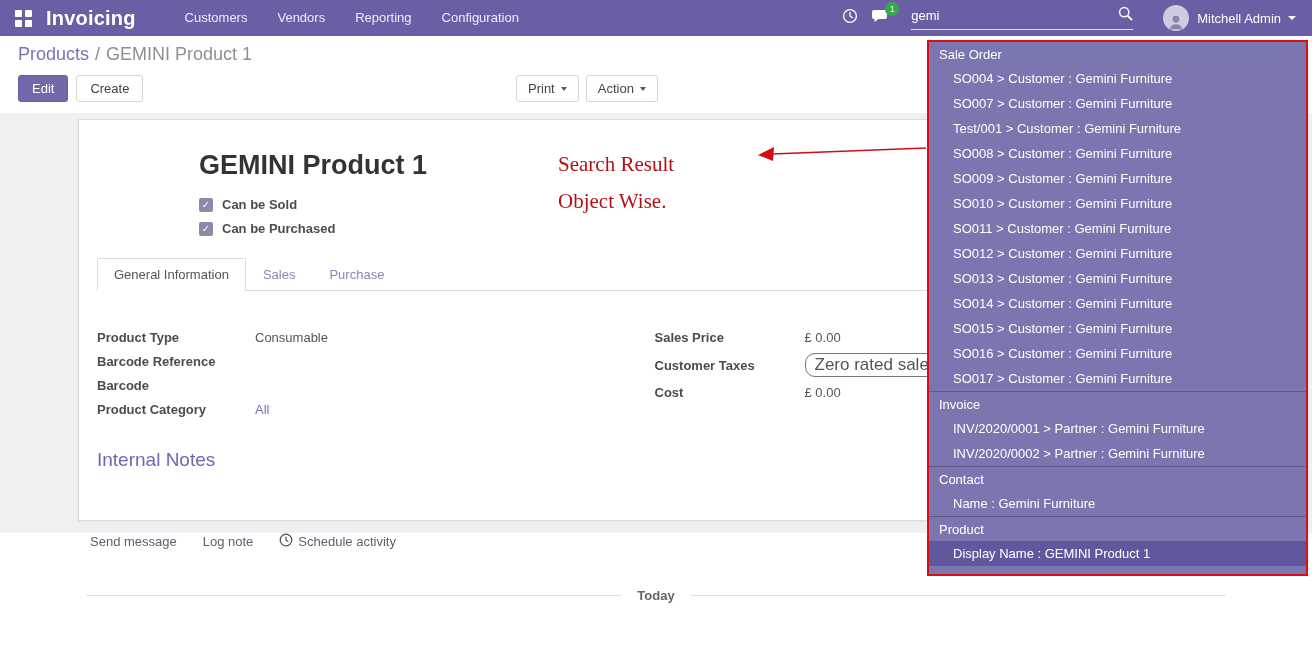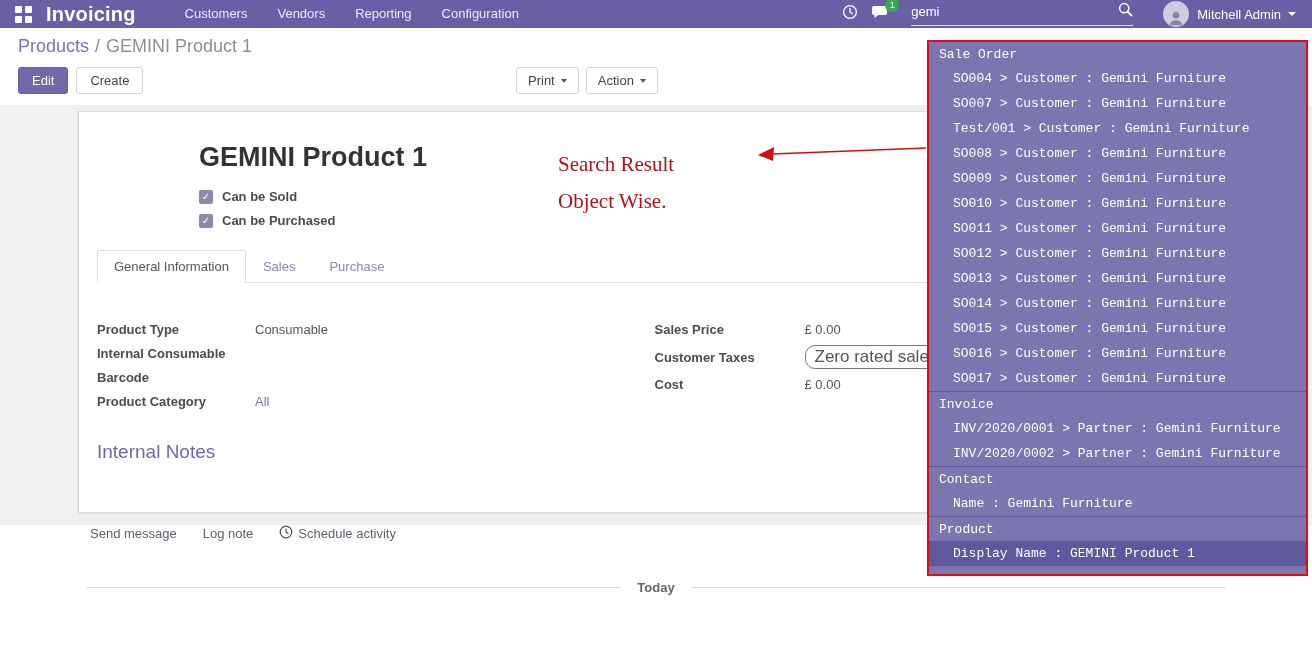--- a/index.html
+++ b/index.html
@@ -1,20 +1,20 @@
 <!DOCTYPE html>
 <html><head>
 <meta charset="utf-8">
 <style>
   * { margin:0; padding:0; box-sizing:border-box; }
   html,body { width:1312px; height:658px; }
   body { font-family:"Liberation Sans", sans-serif; background:#fff; position:relative; overflow:hidden; }
 
   
-  .navbar { height:28px; background:#6a5fa4; display:flex; align-items:center; color:#fff; position:relative; z-index:10; }
+  .navbar { height:36px; background:#6a5fa4; display:flex; align-items:center; color:#fff; position:relative; z-index:10; }
   .apps-btn { width:46px; height:44px; display:flex; align-items:center; justify-content:center; cursor:pointer; }
   .apps-grid { display:grid; grid-template-columns:7px 7px; gap:3px; }
   .apps-grid span { width:7px; height:7px; background:#fff; border-radius:1px; display:block; }
   .app-name { font-size:20px; font-weight:700; margin-right:34px; letter-spacing:.2px; }
   .nav-menu { display:flex; height:44px; align-items:center; }
   .nav-item { padding:0 15px; font-size:13px; color:#eceafb; height:44px; line-height:44px; cursor:pointer; }
   .nav-spacer { flex:1; }
   .icon-btn { width:30px; height:44px; display:flex; align-items:center; justify-content:center; position:relative; cursor:pointer; }
   .badge { position:absolute; top:6px; right:-4px; background:#35a74c; color:#fff; font-size:9px; min-width:14px; height:14px; border-radius:7px; line-height:14px; text-align:center; padding:0 3px; }
   .search-box { width:222px; display:flex; align-items:center; border-bottom:1px solid rgba(255,255,255,.78); margin:0 30px 0 16px; padding-bottom:4px; }
@@ -65,21 +65,21 @@
   .chat-link { font-size:13px; color:#5e5e6e; margin-right:26px; cursor:pointer; display:flex; align-items:center; gap:5px; }
   .chatter-right { margin-left:auto; display:flex; align-items:center; }
   .attach { display:flex; align-items:center; gap:4px; color:#7a7a85; font-size:13px; margin-right:34px; cursor:pointer; }
   .following { display:flex; align-items:center; gap:5px; color:#44505c; font-size:13px; font-weight:700; margin-right:46px; cursor:pointer; }
   .followers { display:flex; align-items:center; gap:4px; color:#7269ab; font-size:13px; font-weight:700; cursor:pointer; }
   .today-divider { display:flex; align-items:center; margin:38px 86px 12px;justify-content:flex-end; }
   .today-divider .line { flex:1; height:1px; background:#ddd; }
   .today-label { padding:0 16px; font-size:13px; font-weight:700; color:#666; }
 
   
-  .search-dropdown { position:absolute; left:927px; top:40px; width:381px; height:536px; background:#7b76af; border:2px solid #e30b13; z-index:50; overflow:hidden;font-family:Liberation Mono, monospace; }
+  .search-dropdown { position:absolute; left:927px; top:40px; width:381px; height:536px; background:#7b76af; border:2px solid #e30b13; z-index:50; overflow:hidden; }
   .sd-header { font-size:13px; color:#fff; padding:5px 10px 4px; border-top:1px solid rgba(40,33,90,.35); }
   .search-dropdown > .sd-header:first-child { border-top:none; }
   .sd-item { font-size:13px; color:#fff; padding:5px 10px 5px 24px; cursor:pointer; white-space:nowrap; overflow:hidden; }
   .sd-item.highlight { background:#5f589d; }
 
   
   .annotation-text { position:absolute; left:558px; top:146px; z-index:60; font-family:"Liberation Serif", serif; font-size:21px; color:#b31217; line-height:37px; }
   .annotation-arrow { position:absolute; left:756px; top:140px; z-index:60; }
 </style>
 </head>
@@ -176,21 +176,21 @@
         <div class="tab">Sales</div>
         <div class="tab">Purchase</div>
       </div>
     <div class="form-grid">
       <div class="form-col">
           <div class="frow">
             <div class="flabel">Product Type</div>
             <div class="fvalue">Consumable</div>
           </div>
           <div class="frow">
-            <div class="flabel">Internal Consumable</div>
+            <div class="flabel">Barcode Reference</div>
             <div class="fvalue"></div>
           </div>
           <div class="frow">
             <div class="flabel">Barcode</div>
             <div class="fvalue"></div>
           </div>
           <div class="frow">
             <div class="flabel">Product Category</div>
             <div class="fvalue link">All</div>
           </div>

